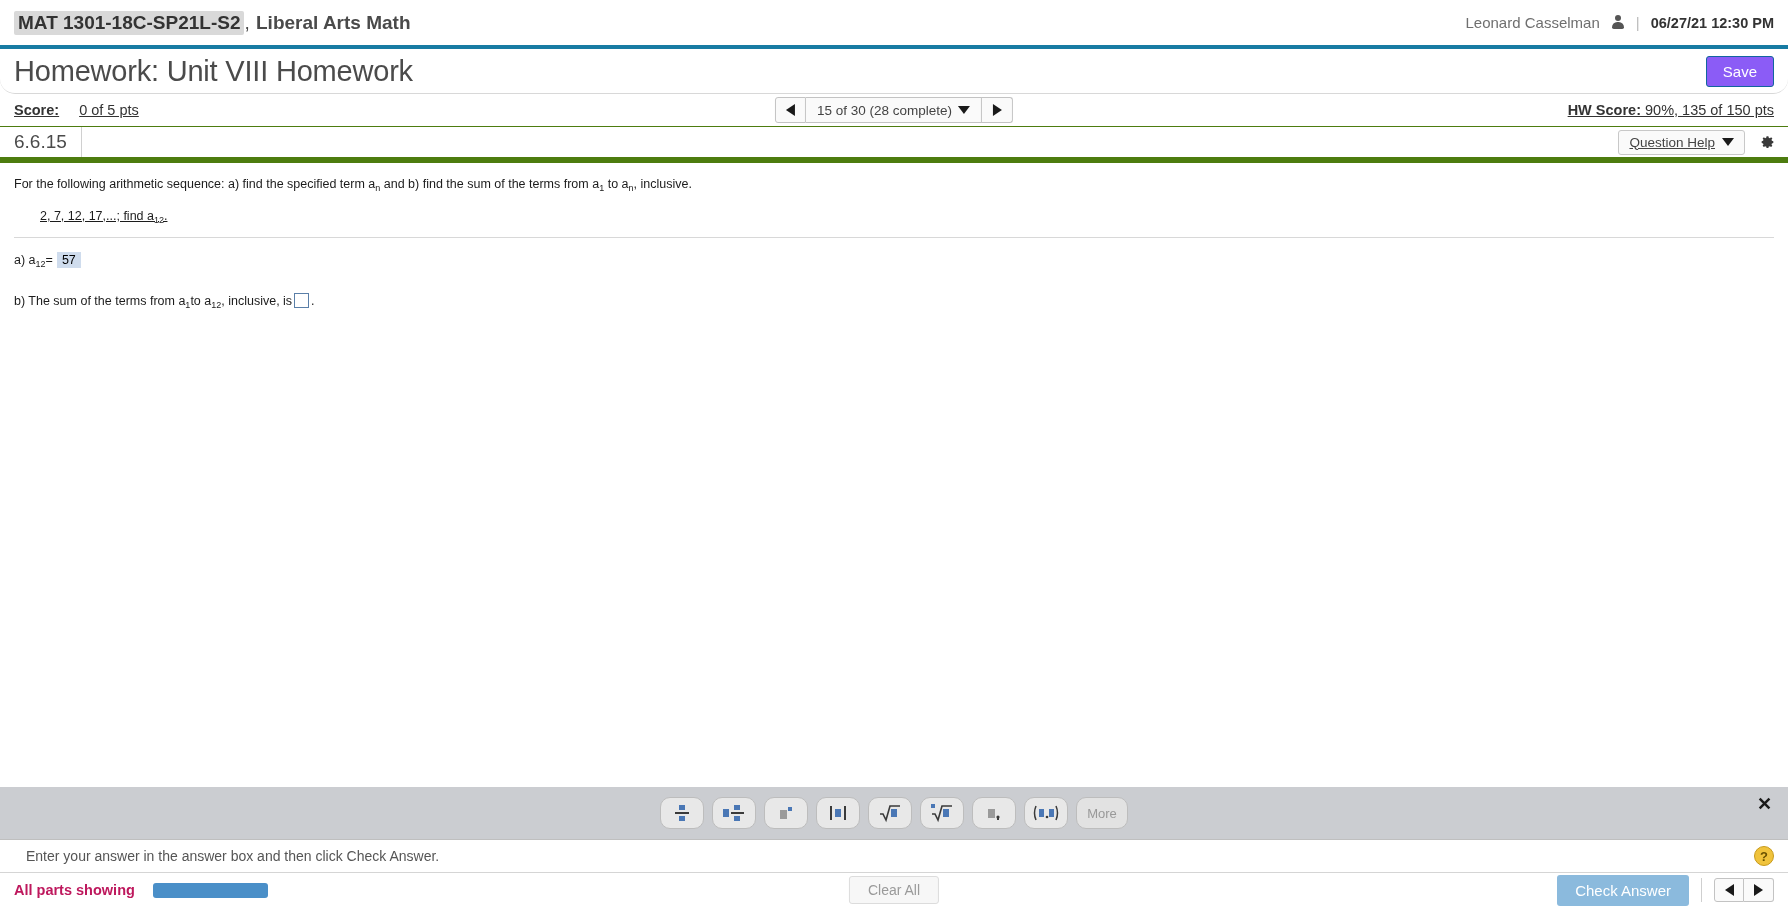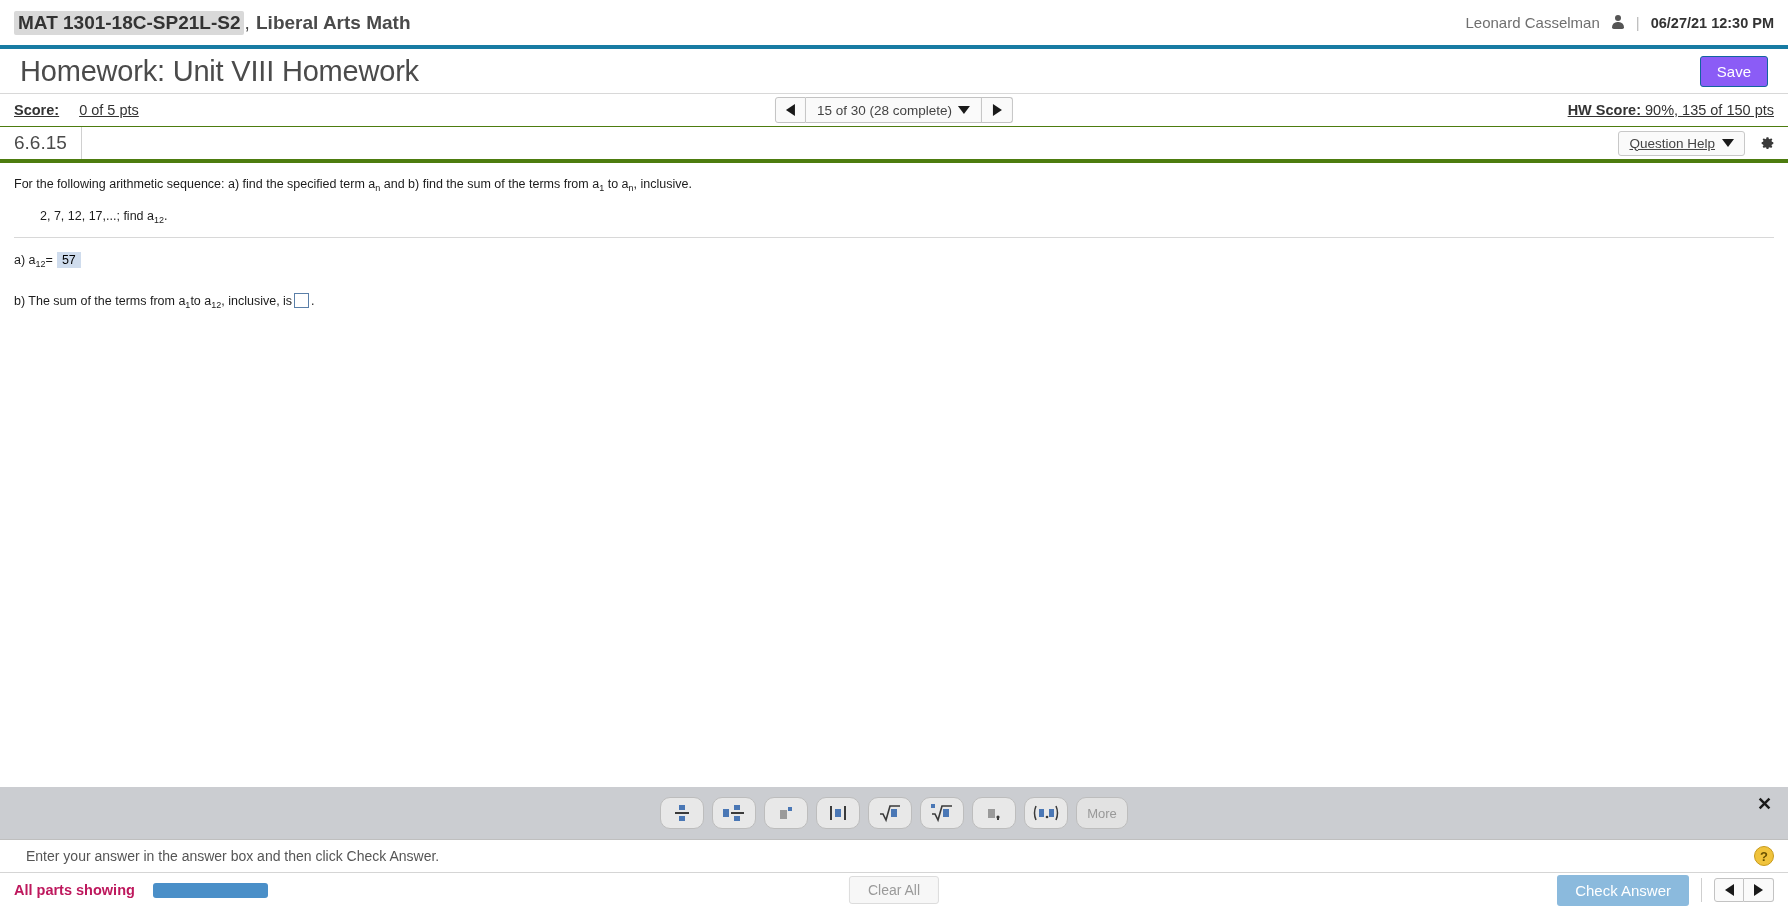--- a/index.html
+++ b/index.html
@@ -40,22 +40,23 @@
     border-radius:6px 6px 2px 2px; background:#555;
   }
   .divider-pipe { color:#bbb; }
   .timestamp { font-weight:bold; color:#333; font-size:14.5px; }
 
   .teal-rule { height:4px; background:#177ba3; width:100%; }
 
   
   .titlerow {
     height: 45px; display:flex; align-items:center;
-    padding: 0 20px; border-bottom: 1px solid #d8d8d8;
+    padding: 0 14px; border-bottom: 1px solid #d8d8d8;
     position: relative;
+    border-radius: 15px;
   }
   .page-title { font-size: 29px; color:#4b4b4b; font-weight:normal; letter-spacing:-0.2px; }
   .save-btn {
     margin-left:auto;
     background:#8b5cf6; color:#fff; border:1px solid #12659e;
     font-size:15px; padding:6px 16px; border-radius:3px; cursor:pointer;
     font-family:"Liberation Sans", sans-serif;
   }
 
   
@@ -84,41 +85,41 @@
   .nav-mid {
     border:1px solid #c3c3c3; border-left:none; background:#fafafa;
     display:flex; align-items:center; gap:6px; padding:0 11px;
     font-size:13.5px; color:#444; cursor:pointer;
   }
   .caret-down { width:0;height:0;border-left:6px solid transparent;border-right:6px solid transparent;border-top:8px solid #1a1a1a; }
 
   
   .exrow {
     height: 36px; display:flex; align-items:center;
-    border-bottom: 4px solid #4d7c0f; position:relative;
+    border-bottom: 6px solid #4d7c0f; position:relative;
   }
   .exnum {
     font-size: 19px; color:#4b4b4b; padding: 0 14px;
     border-right:1px solid #d0d0d0; height:100%;
     display:flex; align-items:center; min-width:72px;
   }
   .exrow-right { margin-left:auto; display:flex; align-items:center; gap:12px; padding-right:12px; }
   .qhelp-btn {
     border:1px solid #c8c8c8; background:#fafafa; border-radius:3px;
     font-size:13.5px; color:#444; padding:4px 10px;
     display:flex; align-items:center; gap:7px; cursor:pointer;
     font-family:"Liberation Sans", sans-serif;
     text-decoration:underline;
   }
   .gear { width:19px; height:19px; cursor:pointer; }
 
   
   .qbody { padding: 14px 14px 0 14px; font-size:12.5px; color:#1c1c1c; }
   .qline { margin: 0 0 16px 0; line-height: 1.25; }
-  .seqline { margin: 7px 0 14px 26px; font-size:12.5px; }
+  .seqline { margin: 7px 0 14px 26px; font-size:12.5px;text-decoration:underline; }
   sub { font-size: 9px; vertical-align: baseline; position:relative; top:3px; }
   .hr-light { height:1px; background:#d8d8d8; margin: 0 0 14px 0; width:100%; }
   .partline { margin-bottom: 22px; font-size:12.5px; display:flex; align-items:baseline; }
   .ans-filled {
     background:#cfdced; color:#000; padding:1px 5px; margin-left:4px;
     font-size:12.5px;
   }
   .ans-empty {
     display:inline-block; width:15px; height:15px;
     border:1px solid #5a7fa8; background:#fff;

